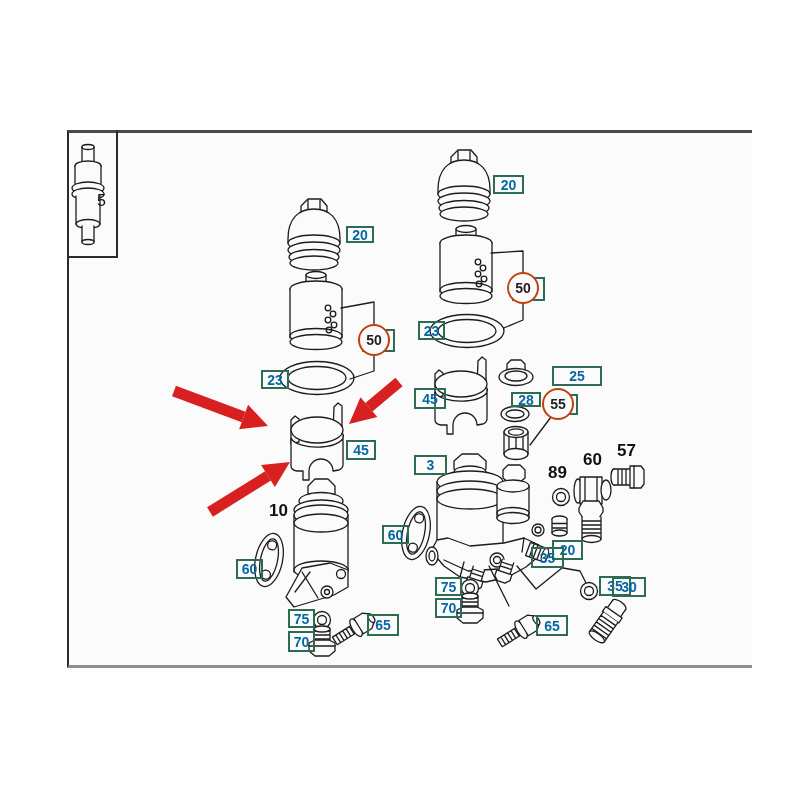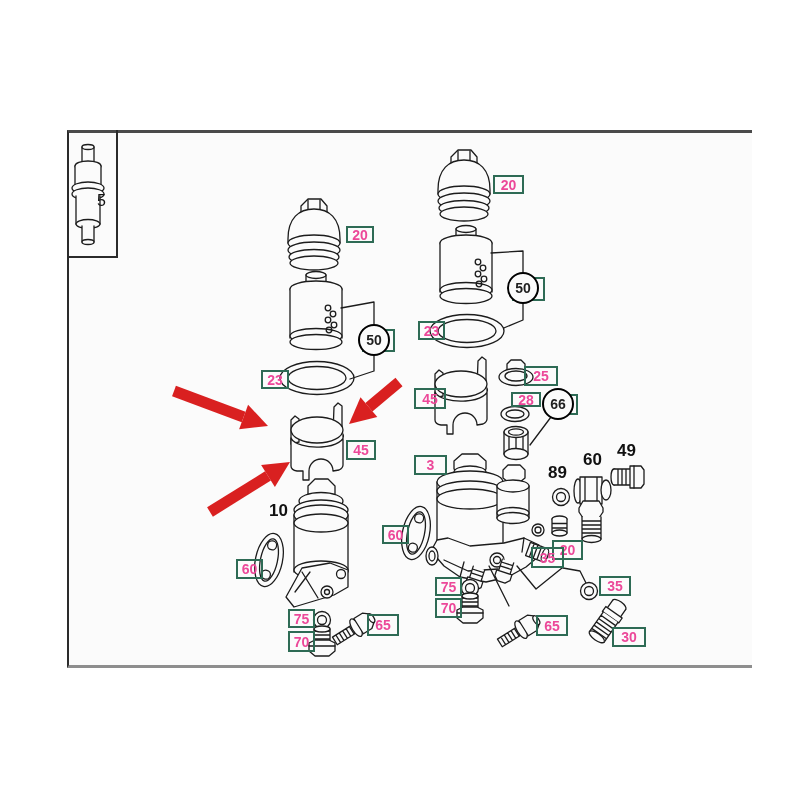--- a/index.html
+++ b/index.html
@@ -6,24 +6,24 @@
   .page{position:relative;width:800px;height:800px;background:#ffffff;font-family:"Liberation Sans",sans-serif;overflow:hidden;}
   .canvas{position:absolute;left:67px;top:130px;width:685px;height:538px;background:#fbfbfb;
           border-top:3px solid #4a4a4a;border-left:2px solid #2b2b2b;border-bottom:3px solid #8e8e8e;box-sizing:border-box;}
   .inset{position:absolute;left:67px;top:130px;width:51px;height:128px;
          border-right:2px solid #2b2b2b;border-bottom:2px solid #2b2b2b;box-sizing:border-box;}
   svg.art{position:absolute;left:0;top:0;}
   .s{stroke:#1c1c1c;stroke-width:1.3;fill:none;stroke-linecap:round;stroke-linejoin:round;}
   .sf{stroke:#1c1c1c;stroke-width:1.3;fill:#fbfbfb;stroke-linejoin:round;}
   .red{fill:#d92020;}
   .redl{stroke:#d92020;stroke-width:11;}
-  .lbl{position:absolute;border:2px solid #2e6b55;color:#ec4899;font-size:14px;font-weight:bold;
+  .lbl{position:absolute;border:2px solid #2e6b55;color:#0369a1;font-size:14px;font-weight:bold;
        display:flex;align-items:center;justify-content:center;box-sizing:border-box;background:transparent;}
   .gbox{position:absolute;border:2px solid #2e6b55;box-sizing:border-box;background:transparent;}
-  .lblc{position:absolute;width:32px;height:32px;border:2px solid #000000;border-radius:50%;color:#1f1f1f;
+  .lblc{position:absolute;width:32px;height:32px;border:2px solid #c2410c;border-radius:50%;color:#1f1f1f;
         font-size:14px;font-weight:bold;display:flex;align-items:center;justify-content:center;box-sizing:border-box;background:#fbfbfb;}
   .plain{position:absolute;color:#111;font-size:17px;font-weight:bold;}
   .plain5{position:absolute;color:#111;font-size:16px;font-weight:normal;}
 </style>
 </head>
 <body>
 
 <div class="page">
   <div class="canvas"></div>
   <div class="inset"></div>
@@ -302,41 +302,41 @@
       </g>
     </g>
   </svg>
 
   <div class="lbl" style="left:346px;top:226px;width:28px;height:17px">20</div>
   <div class="lbl" style="left:493px;top:175px;width:31px;height:19px">20</div>
   <div class="lbl" style="left:261px;top:370px;width:28px;height:19px">23</div>
   <div class="lbl" style="left:418px;top:321px;width:27px;height:19px">23</div>
   <div class="lbl" style="left:346px;top:440px;width:30px;height:20px">45</div>
   <div class="lbl" style="left:414px;top:388px;width:32px;height:21px">45</div>
-  <div class="lbl" style="left:524px;top:366px;width:34px;height:20px">25</div>
+  <div class="lbl" style="left:552px;top:366px;width:50px;height:20px">25</div>
   <div class="lbl" style="left:511px;top:392px;width:30px;height:15px">28</div>
   <div class="lbl" style="left:414px;top:455px;width:33px;height:20px">3</div>
   <div class="lbl" style="left:236px;top:559px;width:27px;height:20px">60</div>
   <div class="lbl" style="left:382px;top:525px;width:27px;height:19px">60</div>
   <div class="lbl" style="left:288px;top:609px;width:27px;height:19px">75</div>
   <div class="lbl" style="left:288px;top:631px;width:27px;height:21px">70</div>
   <div class="lbl" style="left:367px;top:614px;width:32px;height:22px">65</div>
   <div class="lbl" style="left:435px;top:577px;width:27px;height:19px">75</div>
   <div class="lbl" style="left:435px;top:598px;width:27px;height:20px">70</div>
   <div class="lbl" style="left:536px;top:615px;width:32px;height:21px">65</div>
   <div class="lbl" style="left:552px;top:540px;width:31px;height:20px">20</div>
   <div class="lbl" style="left:531px;top:547px;width:33px;height:21px">35</div>
   <div class="lbl" style="left:599px;top:576px;width:32px;height:20px">35</div>
-  <div class="lbl" style="left:612px;top:627px;width:34px;height:20px">30</div>
+  <div class="lbl" style="left:612px;top:577px;width:34px;height:20px">30</div>
 
   <div class="gbox" style="left:362px;top:329px;width:33px;height:23px"></div>
   <div class="lblc" style="left:358px;top:324px">50</div>
   <div class="gbox" style="left:512px;top:277px;width:33px;height:24px"></div>
   <div class="lblc" style="left:507px;top:272px">50</div>
   <div class="gbox" style="left:547px;top:394px;width:31px;height:21px"></div>
-  <div class="lblc" style="left:542px;top:388px">66</div>
+  <div class="lblc" style="left:542px;top:388px">55</div>
 
   <div class="plain5" style="left:97px;top:192px">5</div>
   <div class="plain" style="left:269px;top:501px">10</div>
   <div class="plain" style="left:583px;top:450px">60</div>
-  <div class="plain" style="left:617px;top:441px">49</div>
+  <div class="plain" style="left:617px;top:441px">57</div>
   <div class="plain" style="left:548px;top:463px">89</div>
 </div>
 
 </body></html>

